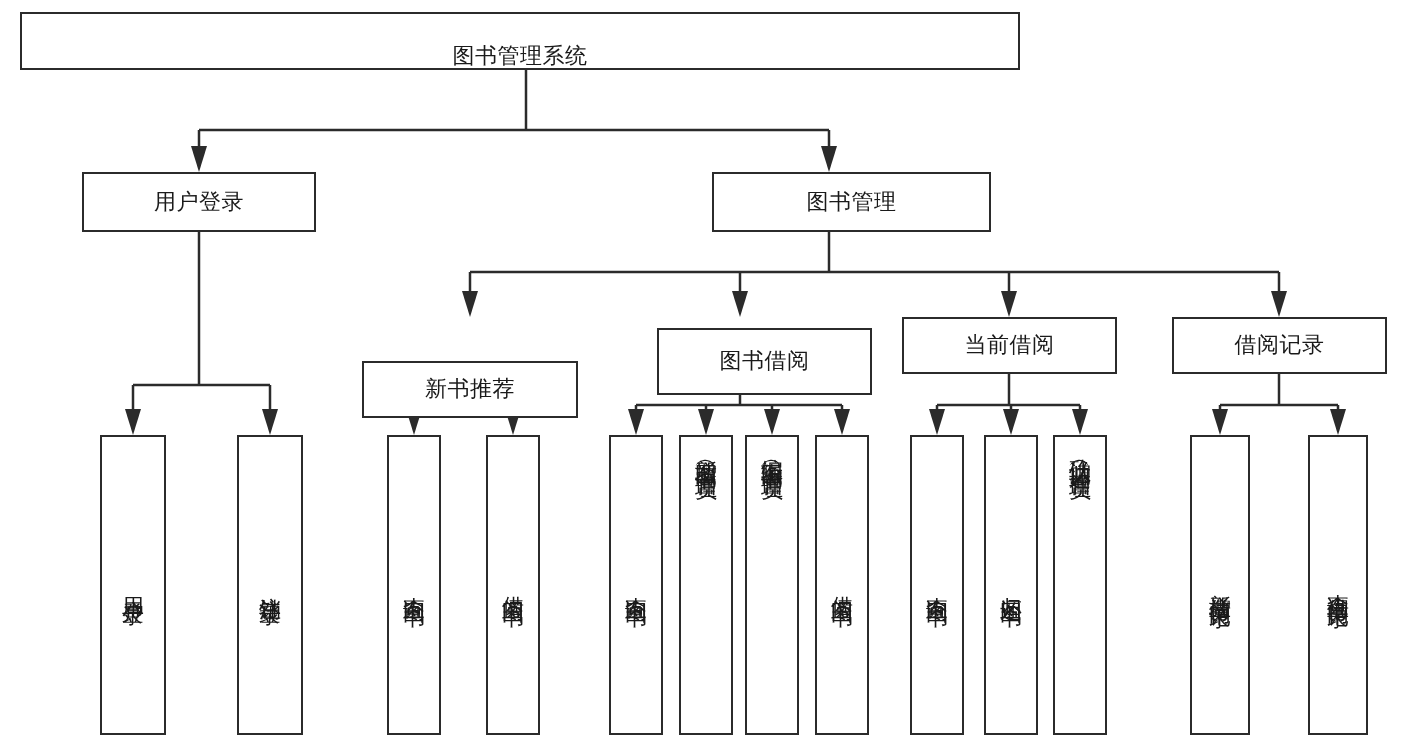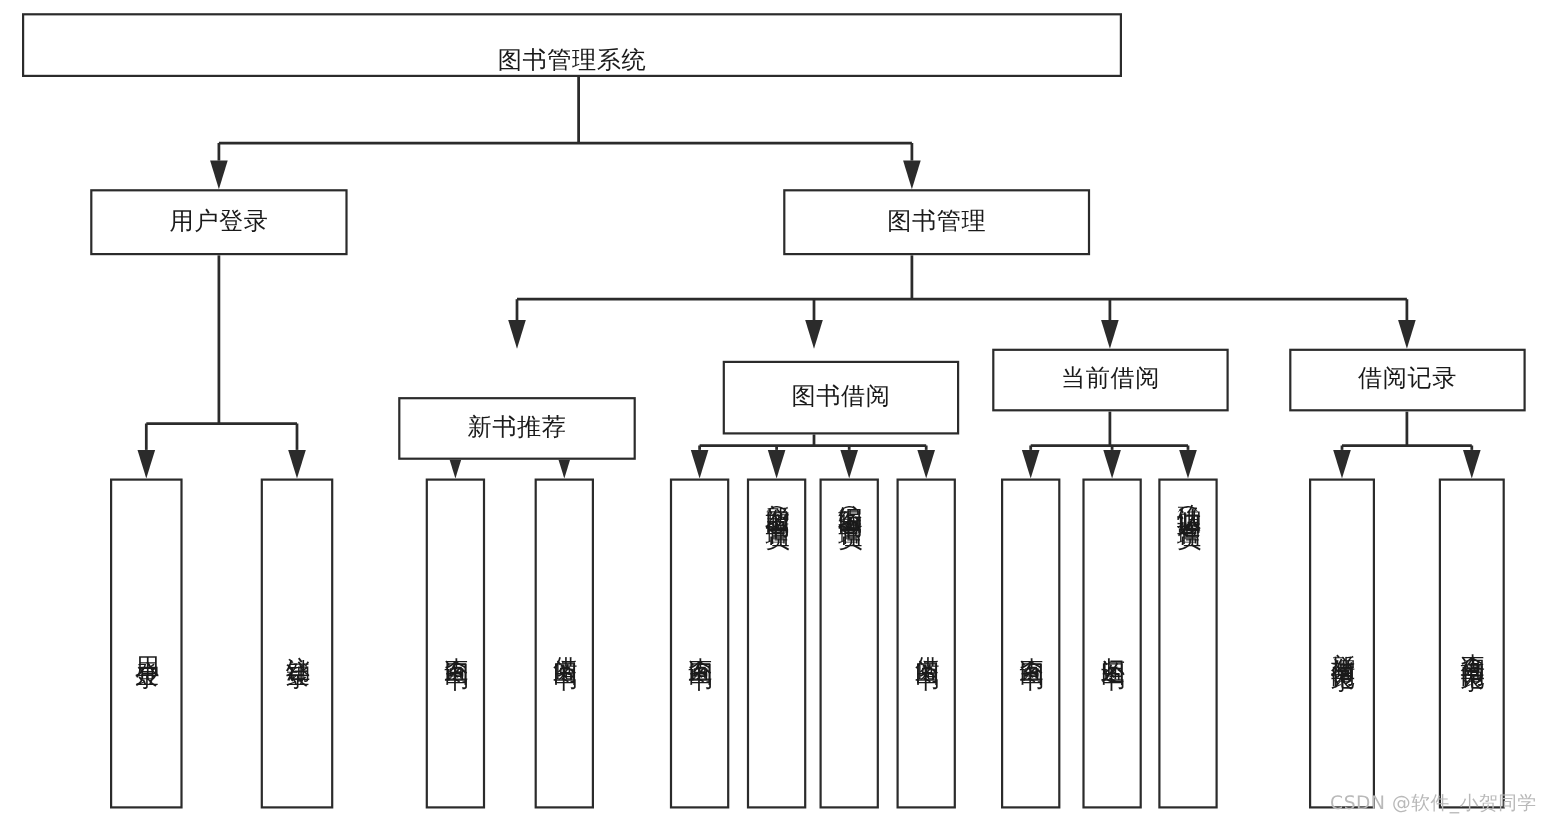--- a/index.html
+++ b/index.html
@@ -192,14 +192,13 @@
       <div class="node-box vertical" style="left: 1053px; top: 435px; width: 54px; height: 300px;">
         <span class="node-label-v">确认归还（管理员）</span>
       </div>
       <div class="node-box vertical centered" style="left: 1190px; top: 435px; width: 60px; height: 300px;">
         <span class="node-label-v">新增借阅记录</span>
       </div>
       <div class="node-box vertical centered" style="left: 1308px; top: 435px; width: 60px; height: 300px;">
         <span class="node-label-v">查询借阅记录</span>
       </div>
     </div>
-  <div id="watermark">CSDN @软件_小贺同学</div>
 </div>
 
 </body></html>

